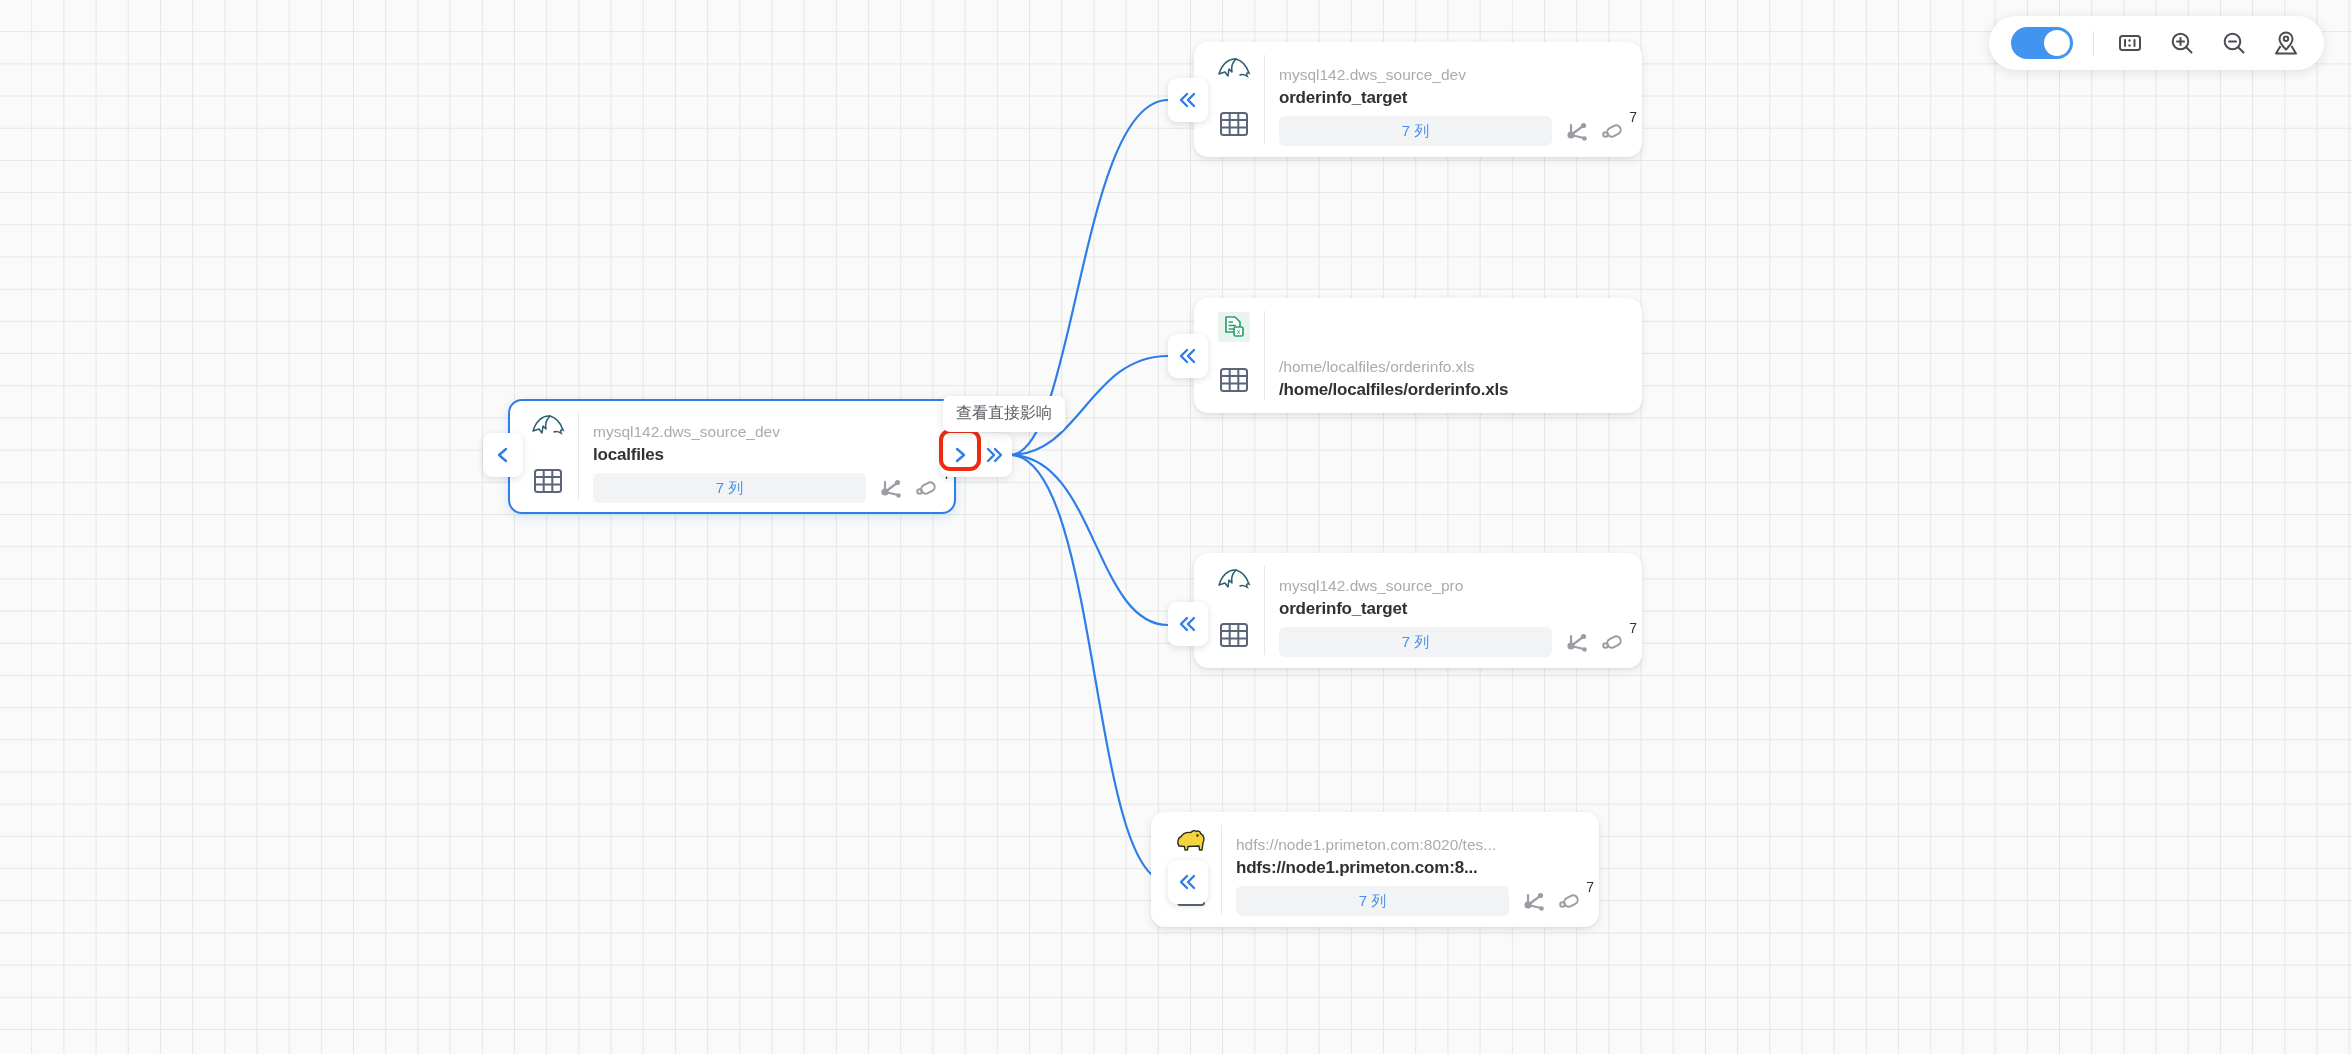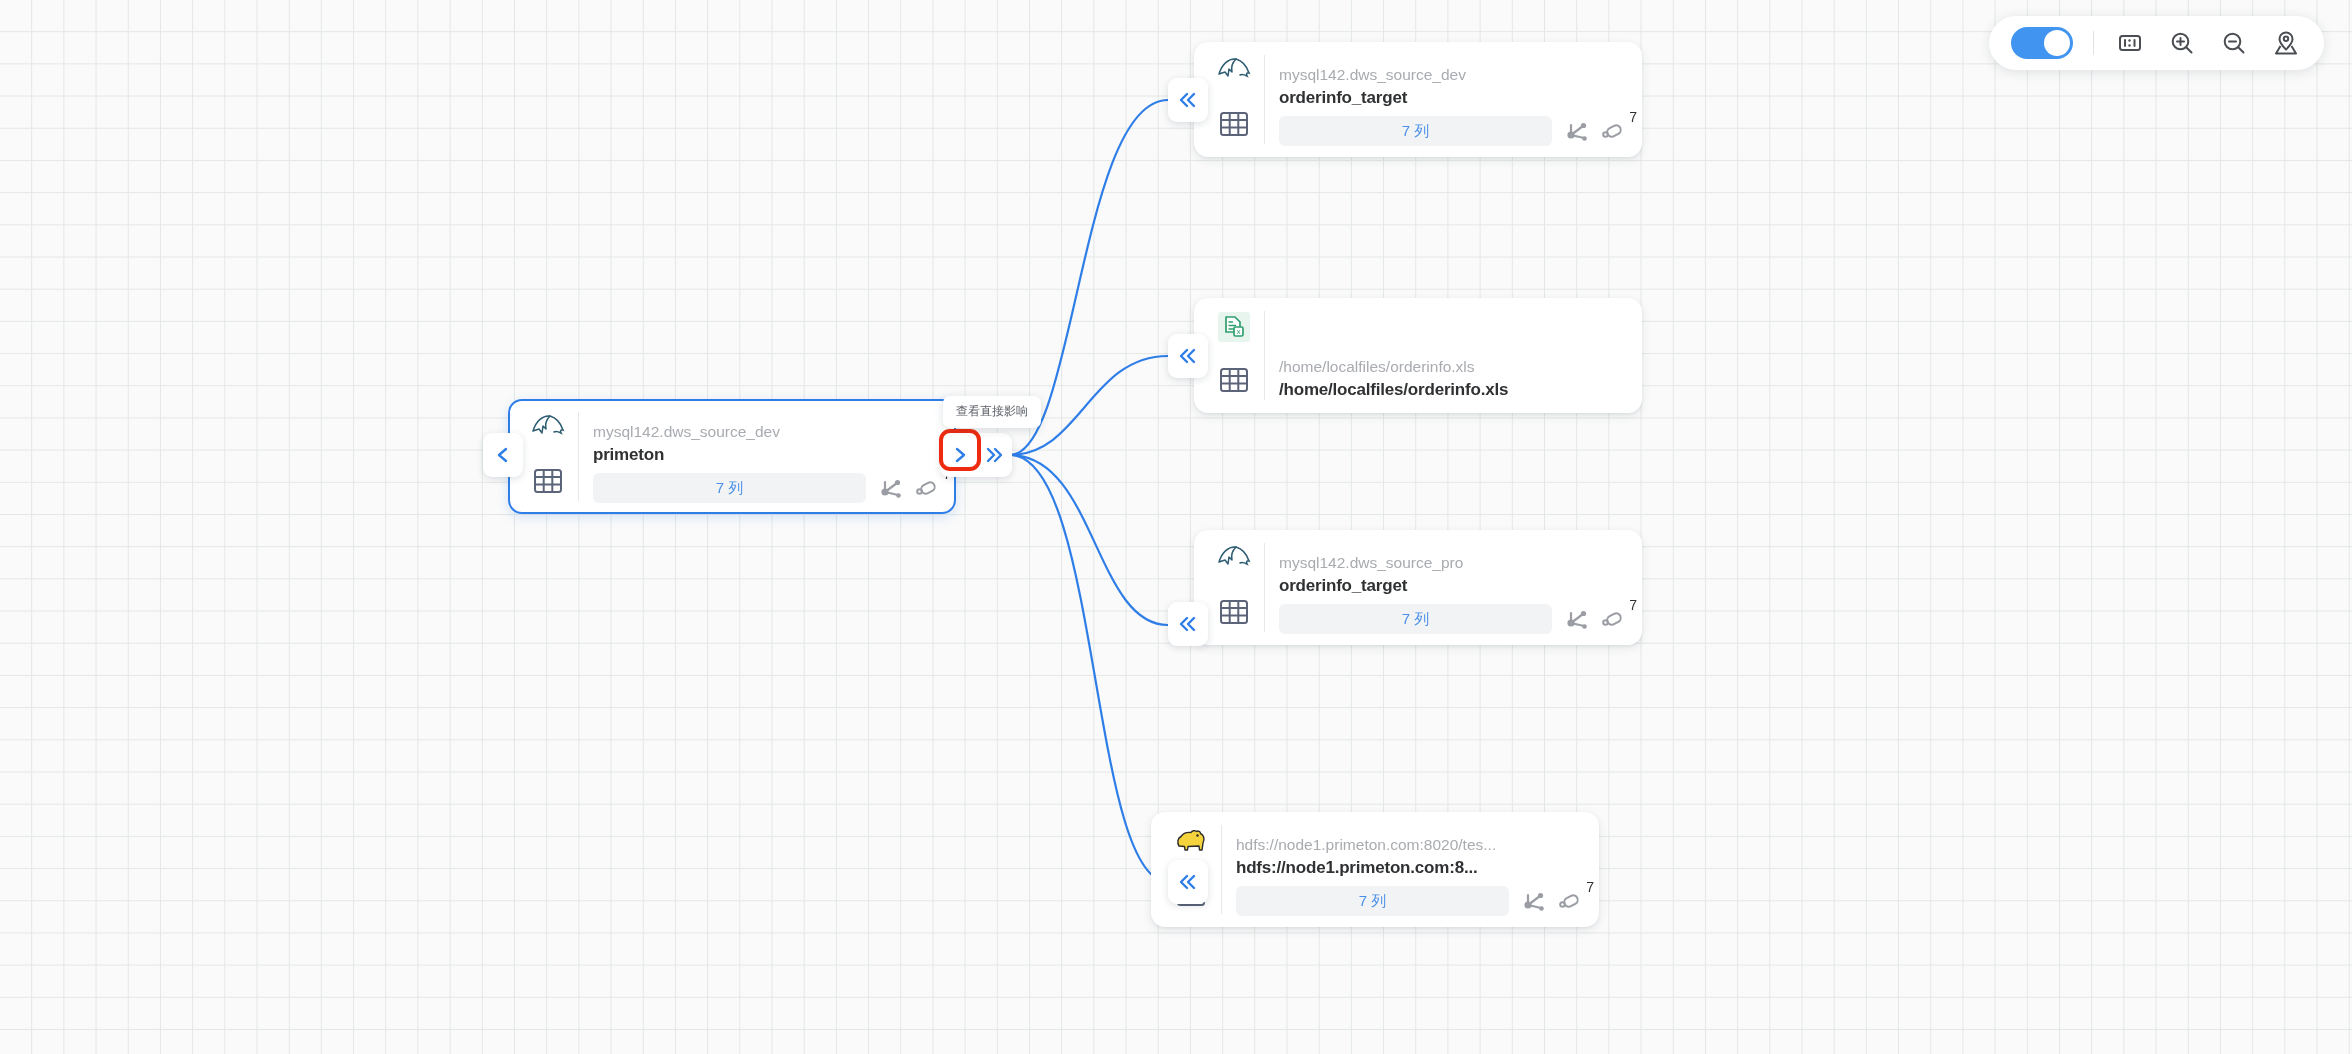--- a/index.html
+++ b/index.html
@@ -175,21 +175,21 @@
     border-radius: 11px;
     pointer-events: none;
     z-index: 8;
   }
 
   
   .tooltip {
     position: absolute;
     background: #ffffff;
     color: #5c6066;
-    font-size: 12px;
+    font-size: 16px;
     padding: 7px 13px 8px;
     border-radius: 7px;
     box-shadow: 0 2px 10px rgba(30,45,70,0.15);
     white-space: nowrap;
     z-index: 20;
     text-align: right;
   }
 
   
   #toolbar {
@@ -266,21 +266,21 @@
           <line x1="2" y1="11" x2="28" y2="11" stroke="#5b6478" stroke-width="2"></line>
           <line x1="2" y1="18.5" x2="28" y2="18.5" stroke="#5b6478" stroke-width="2"></line>
           <line x1="10.7" y1="4" x2="10.7" y2="26" stroke="#5b6478" stroke-width="2"></line>
           <line x1="19.3" y1="4" x2="19.3" y2="26" stroke="#5b6478" stroke-width="2"></line>
         </svg>
       </span>
     </div>
     <div class="node-divider"></div>
     <div class="node-body">
       <div class="node-schema">mysql142.dws_source_dev</div>
-      <div class="node-title">primeton</div>
+      <div class="node-title">localfiles</div>
       <div class="node-footer">
         <div class="col-pill">7 列</div>
         <div class="footer-icons">
           <span class="icon-btn">
             <svg width="26" height="26" viewBox="0 0 26 26">
               <line x1="7" y1="17" x2="7" y2="7" stroke="#9a9da3" stroke-width="2.2" stroke-linecap="round"></line>
               <line x1="7" y1="17" x2="19" y2="8" stroke="#9a9da3" stroke-width="2.2" stroke-linecap="round"></line>
               <line x1="7" y1="17" x2="20" y2="20" stroke="#9a9da3" stroke-width="2.2" stroke-linecap="round"></line>
               <circle cx="7" cy="17" r="3.6" fill="#9a9da3"></circle>
               <circle cx="19.5" cy="7.5" r="2.6" fill="#9a9da3"></circle>
@@ -404,21 +404,21 @@
       <div class="node-title">/home/localfiles/orderinfo.xls</div>
     </div>
   </div>
   <div class="chev-btn" style="left:1168px; top:334px;">
     <svg width="24" height="20" viewBox="0 0 24 20">
       <polyline points="11,4 5,10 11,16" fill="none" stroke="#2f7ee8" stroke-width="2.4" stroke-linecap="round" stroke-linejoin="round"></polyline>
       <polyline points="18,4 12,10 18,16" fill="none" stroke="#2f7ee8" stroke-width="2.4" stroke-linecap="round" stroke-linejoin="round"></polyline>
     </svg>
   </div>
 
-  <div class="node" style="left:1194px; top:530px;">
+  <div class="node" style="left:1194px; top:553px;">
     <div class="node-left">
       <span>
         <svg width="36" height="30" viewBox="0 0 36 30">
           <path d="M3 19 C6 9, 13 3, 20 4 C16 8, 15 13, 16 17 L13 14 L12 21 L9 17 Z" fill="#ffffff" stroke="#2e5d72" stroke-width="1.5" stroke-linejoin="round"></path>
           <path d="M20 4 C27 6, 31 12, 33 18 C31 17, 30 19, 31 21 C29 20, 26 19, 24 20" fill="none" stroke="#2e5d72" stroke-width="1.6" stroke-linecap="round"></path>
         </svg>
       </span>
       <span>
         <svg width="30" height="30" viewBox="0 0 30 30">
           <rect x="2" y="4" width="26" height="22" rx="2.5" fill="none" stroke="#5b6478" stroke-width="2"></rect>

